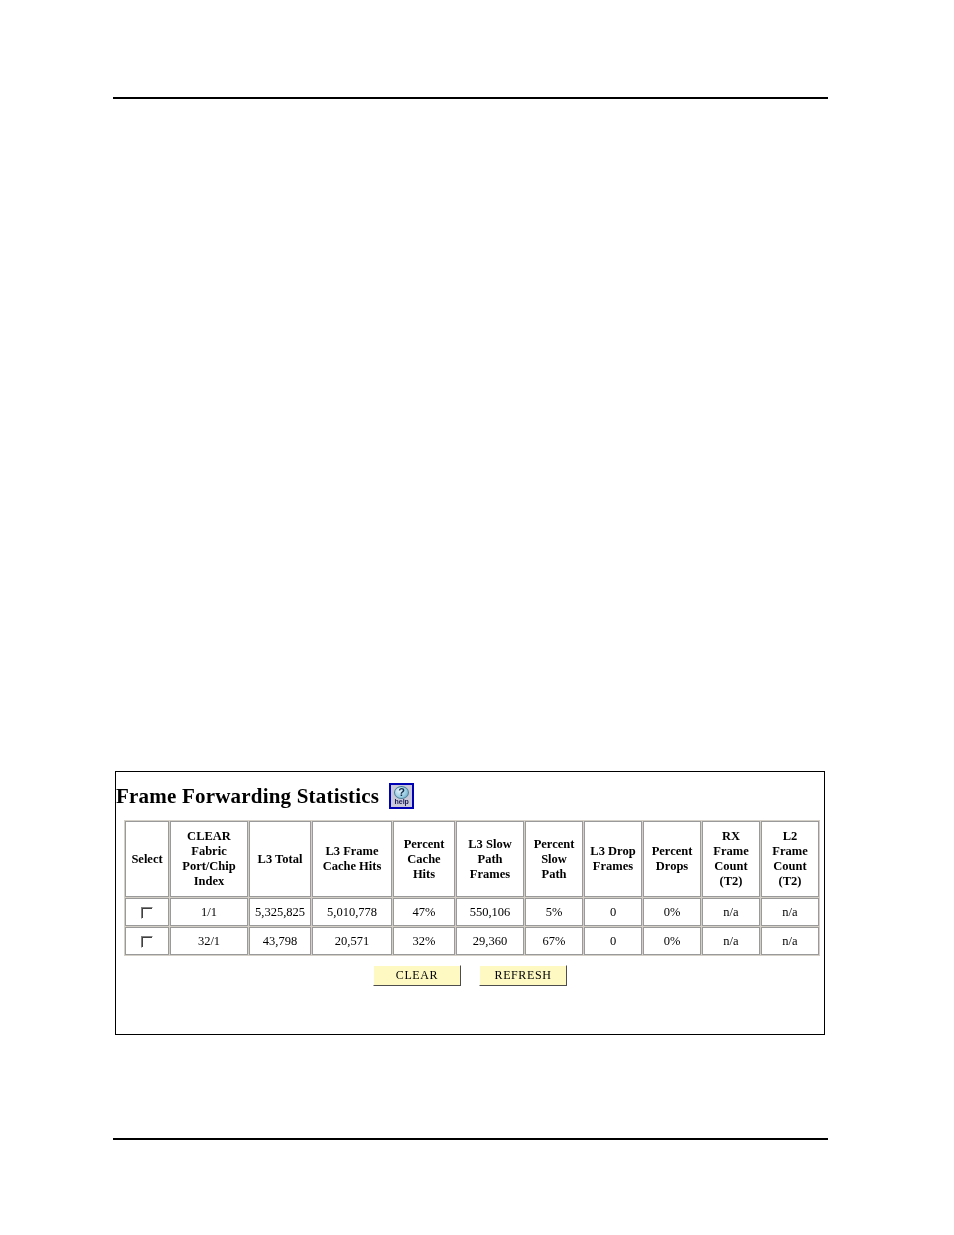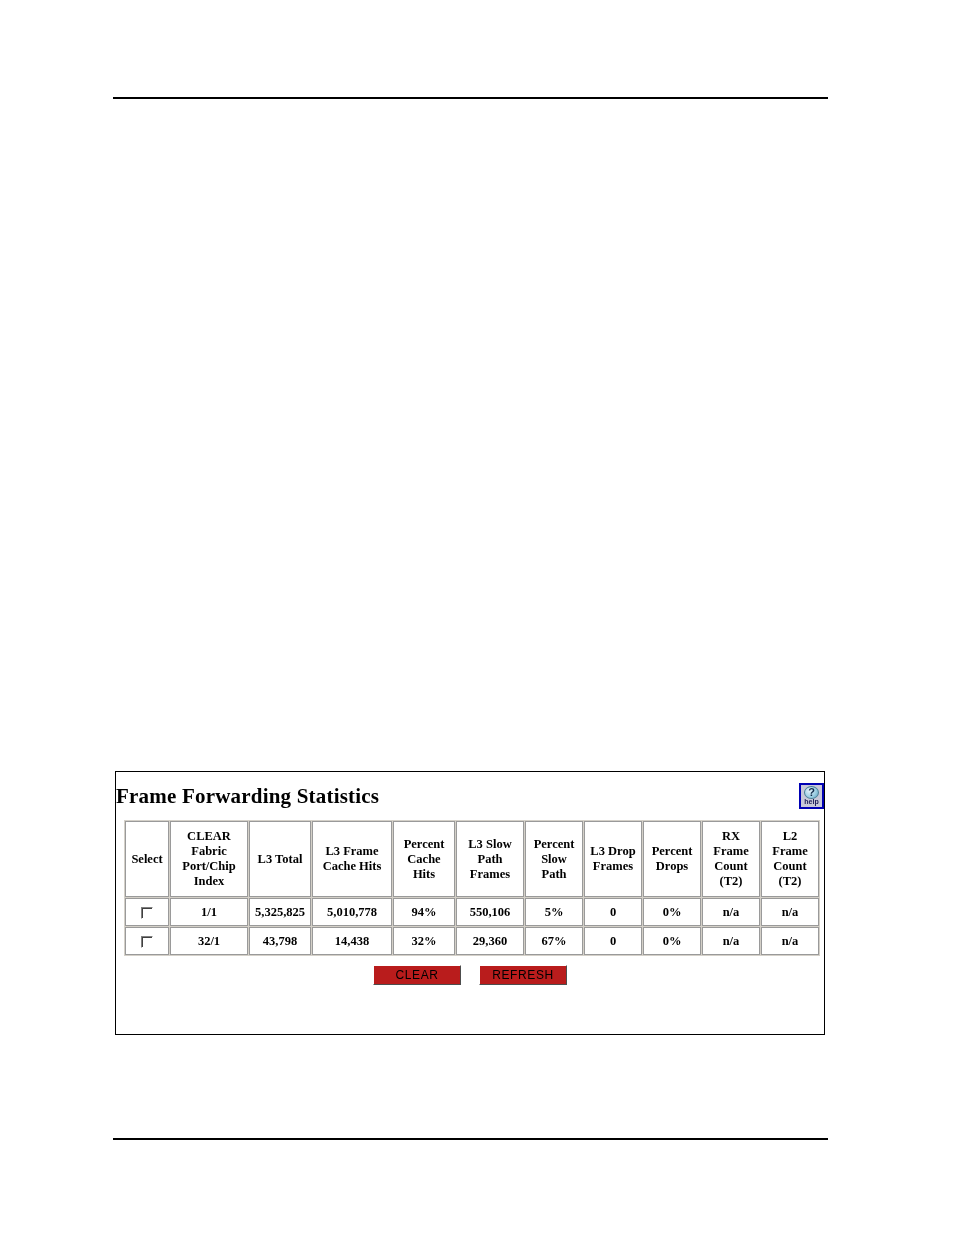--- a/index.html
+++ b/index.html
@@ -37,21 +37,21 @@
     height: 264px;
     border: 1px solid #000000;
     background: #ffffff;
     box-sizing: border-box;
   }
 
   
   .title-row {
     display: flex;
     align-items: center;
-    justify-content: space-between;
+    justify-content: flex-start;
     height: 48px;
     gap: 10px;
   }
   .panel-title {
     font-size: 21px;
     font-weight: bold;
     letter-spacing: 0.2px;
     white-space: nowrap;
   }
 
@@ -121,21 +121,21 @@
     font-size: 12.5px;
     padding: 1px 2px;
   }
   table.stats th {
     font-weight: bold;
     height: 72px;
     line-height: 15px;
   }
   table.stats td {
     height: 24px;
-    font-weight: bold;
+    font-weight: normal;
     line-height: 14px;
   }
 
   
   col.c-select   { width: 44px;  }
   col.c-index    { width: 78px;  }
   col.c-l3total  { width: 62px;  }
   col.c-cachehit { width: 80px;  }
   col.c-pcache   { width: 62px;  }
   col.c-slowpath { width: 68px;  }
@@ -162,24 +162,24 @@
 
   
   .button-bar {
     display: flex;
     justify-content: center;
     align-items: center;
     gap: 18px;
     margin-top: 9px;
   }
   .btn {
-    font-family: Liberation Sans, sans-serif;
+    font-family: Liberation Serif, serif;
     font-size: 12px;
     color: #000000;
-    background: #b91c1c;
+    background: #fef9c3;
     border: 1px solid #ffffff;
     border-right-color: #4d4d4d;
     border-bottom-color: #4d4d4d;
     padding: 2px 12px;
     min-width: 62px;
     text-align: center;
     cursor: pointer;
     letter-spacing: 0.6px;
   }
 </style>
@@ -262,33 +262,33 @@
             <span>(T2)</span>
           </th>
         </tr>
       </thead>
       <tbody>
         <tr>
           <td><span class="chk"></span></td>
           <td>1/1</td>
           <td>5,325,825</td>
           <td>5,010,778</td>
-          <td>94%</td>
+          <td>47%</td>
           <td>550,106</td>
           <td>5%</td>
           <td>0</td>
           <td>0%</td>
           <td>n/a</td>
           <td>n/a</td>
         </tr>
         <tr>
           <td><span class="chk"></span></td>
           <td>32/1</td>
           <td>43,798</td>
-          <td>14,438</td>
+          <td>20,571</td>
           <td>32%</td>
           <td>29,360</td>
           <td>67%</td>
           <td>0</td>
           <td>0%</td>
           <td>n/a</td>
           <td>n/a</td>
         </tr>
       </tbody>
     </table>

